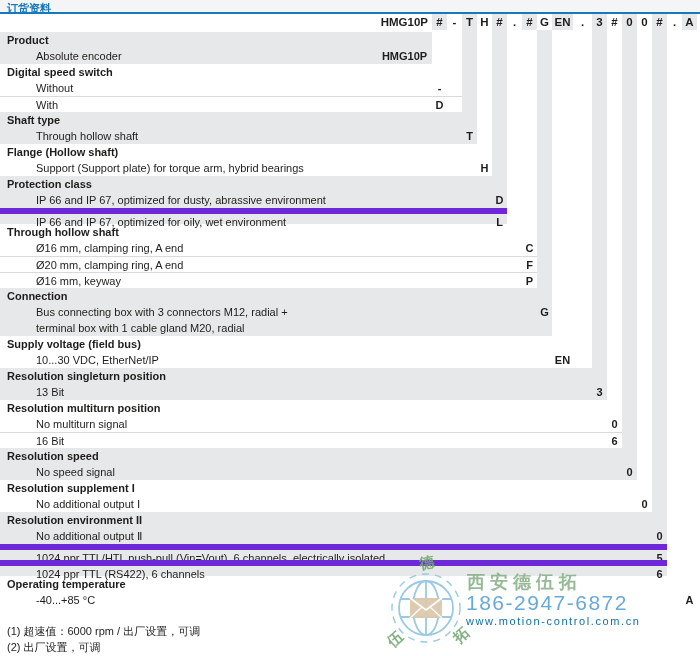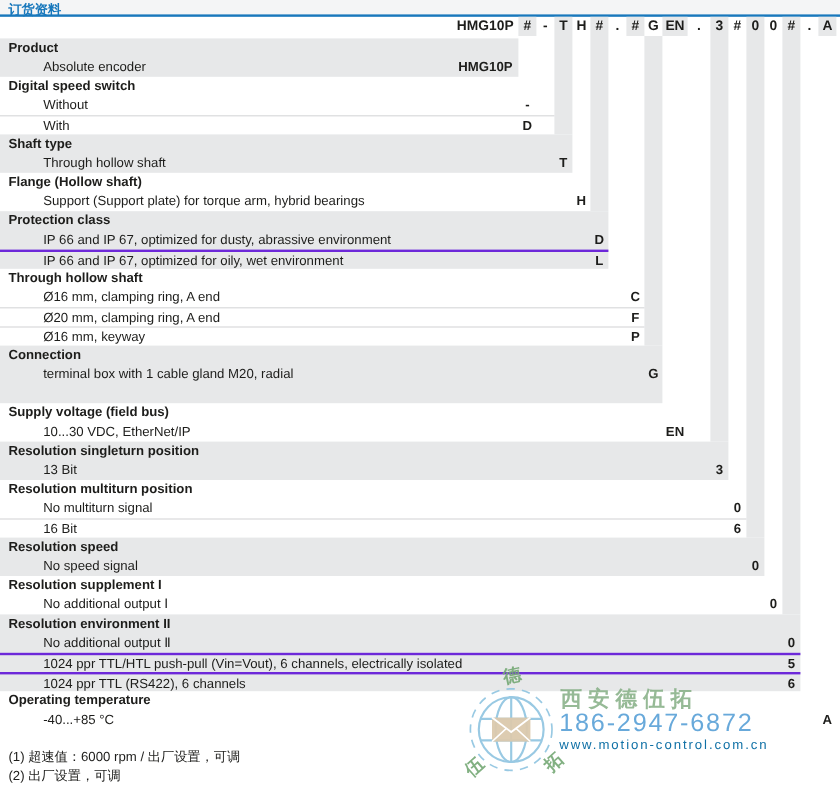--- a/index.html
+++ b/index.html
@@ -16,21 +16,21 @@
   .hdr-model{position:absolute;top:14px;height:16px;line-height:16px;font-size:11.5px;
              font-weight:bold;left:356px;width:72px;text-align:right;}
   
   .stripe{position:absolute;top:30px;width:15px;background:#e7e8e9;}
   
   .grp{position:absolute;left:0;}
   .grp.shaded{background:#e7e8e9;}
   .cat{height:16px;line-height:16px;font-size:11px;font-weight:bold;padding-left:7px;}
   .opt{position:relative;height:16px;line-height:16px;font-size:11px;padding-left:36px;
        box-sizing:border-box;}
-  .grp.shaded .opt + .opt{border-top:2px solid #6d28d9;}
+  .grp.shaded .opt + .opt{border-top:6px solid #6d28d9;}
   .grp.plain  .opt + .opt{border-top:1px solid #d9dadb;}
   .opt2{height:32px;}
   .opt2 .ln{height:16px;line-height:16px;}
   .code{position:absolute;top:0;height:16px;line-height:16px;font-size:11px;font-weight:bold;
         text-align:center;}
   
   .footnote{position:absolute;left:7px;font-size:11px;line-height:14px;}
   
   .wm-company{position:absolute;left:467px;top:570px;font-size:18px;font-weight:bold;
               color:#84ae84;letter-spacing:5px;opacity:.85;}
@@ -145,20 +145,21 @@
     </div>
     <div class="opt">
       <span>Ø16 mm, keyway</span>
       <span class="code" style="left:522px;width:15px">P</span>
     </div>
   </div>
 
   <div class="grp shaded" style="top:288px;height:48px;width:552px">
     <div class="cat">Connection</div>
     <div class="opt opt2">
+      <div class="ln">Bus connecting box with 3 connectors M12, radial +</div>
       <div class="ln">terminal box with 1 cable gland M20, radial</div>
       <span class="code" style="left:537px;width:15px">G</span>
     </div>
   </div>
 
   <div class="grp plain" style="top:336px;height:32px;width:592px">
     <div class="cat">Supply voltage (field bus)</div>
     <div class="opt">
       <span>10...30 VDC, EtherNet/IP</span>
       <span class="code" style="left:552px;width:21px">EN</span>

